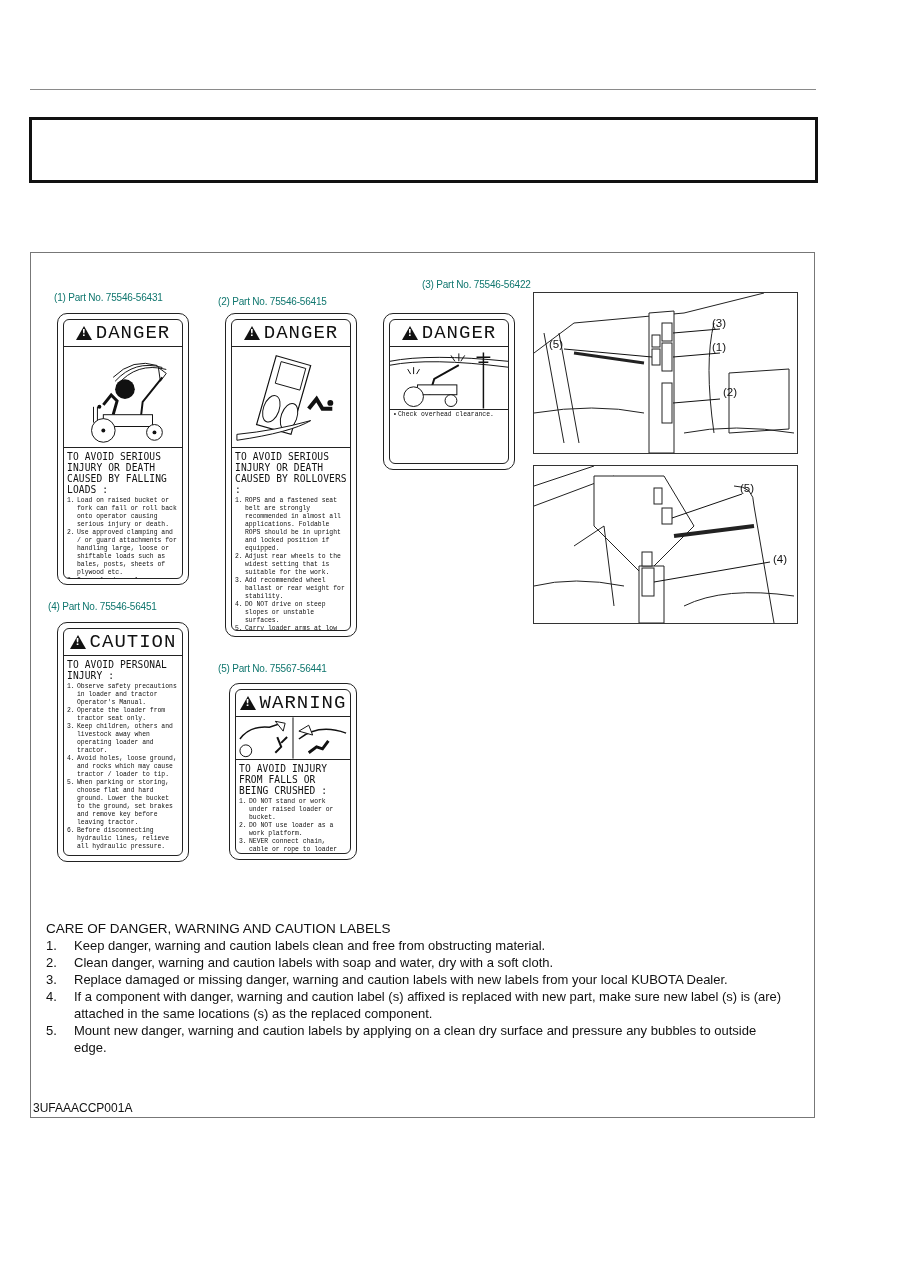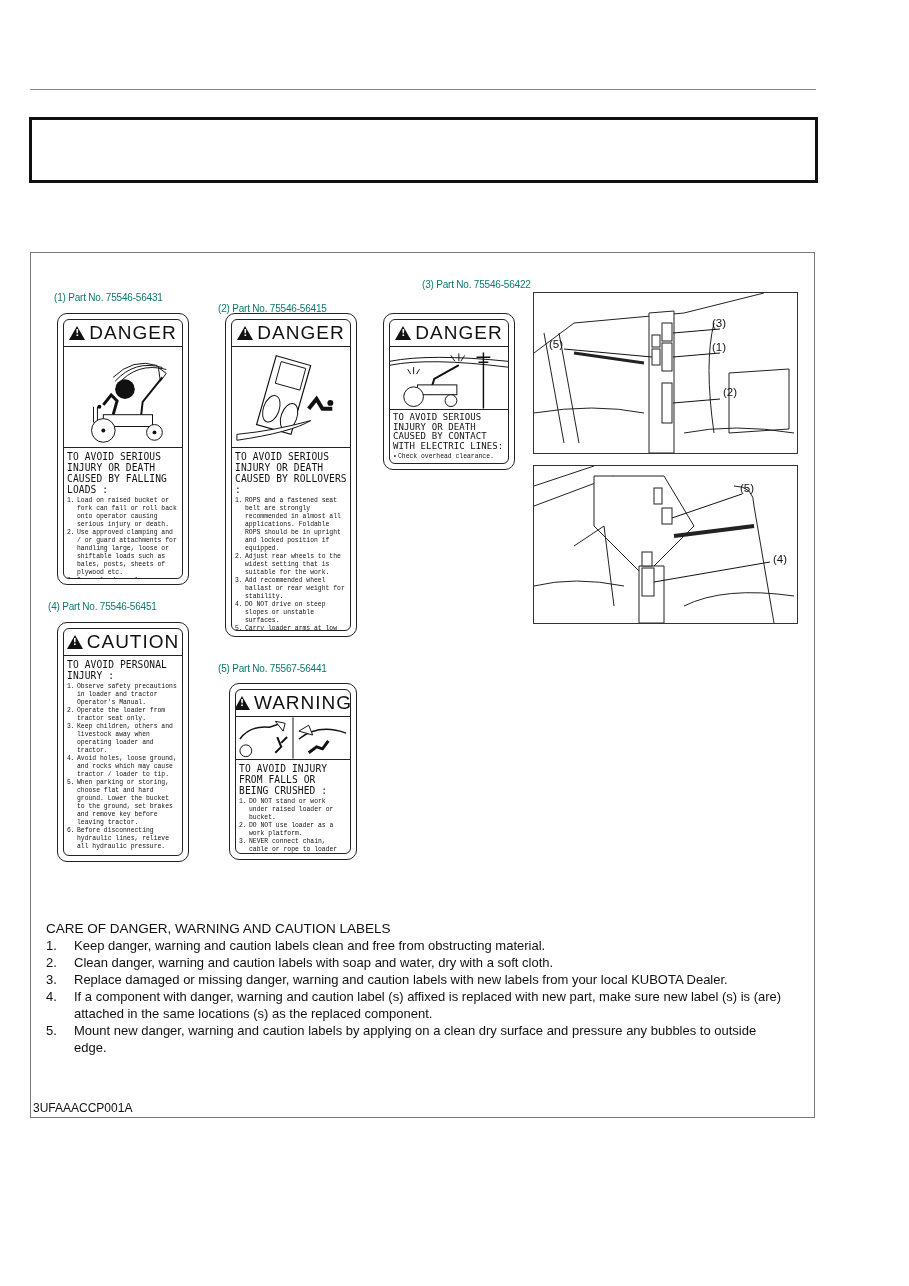--- a/index.html
+++ b/index.html
@@ -3,21 +3,21 @@
 <meta charset="utf-8">
 <style>
   html, body { margin: 0; padding: 0; background: #ffffff; }
   body { width: 909px; height: 1286px; position: relative; overflow: hidden; font-family: "Liberation Sans", sans-serif; color: #111; }
   .top-rule { position: absolute; left: 30px; top: 89px; width: 786px; height: 0; border-top: 1.5px solid #8a8a8a; }
   .header-box { position: absolute; left: 29px; top: 117px; width: 783px; height: 60px; border: 3px solid #111; }
   .figure-frame { position: absolute; left: 30px; top: 252px; width: 783px; height: 864px; border: 1px solid #777; }
   .part-caption { position: absolute; font-size: 10px; color: #0f766e; white-space: nowrap; letter-spacing: -0.2px; }
   .label { position: absolute; border: 1.2px solid #222; border-radius: 10px; background: #fff; }
   .label-inner { position: absolute; left: 5px; right: 5px; top: 5px; bottom: 5px; border: 1.2px solid #222; border-radius: 6px; overflow: hidden; }
-  .signal { height: 26px; border-bottom: 1.2px solid #222; display: flex; align-items: center; justify-content: center; gap: 4px; font-family: Liberation Sans, sans-serif; font-size: 19px; letter-spacing: 1px; font-weight: 300; color: #111; }
+  .signal { height: 26px; border-bottom: 1.2px solid #222; display: flex; align-items: center; justify-content: center; gap: 4px; font-family: Liberation Mono, monospace; font-size: 19px; letter-spacing: 1px; font-weight: 300; color: #111; }
   .signal .tri { width: 0; height: 0; border-left: 8px solid transparent; border-right: 8px solid transparent; border-bottom: 14px solid #111; position: relative; }
   .signal .tri::after { content: "!"; position: absolute; left: -2px; top: 2px; font-size: 9px; color: #fff; font-weight: bold; font-family: "DejaVu Sans", sans-serif; }
   .pict { border-bottom: 1.2px solid #222; position: relative; }
   .pict svg { display: block; width: 100%; height: 100%; }
   .l-head { font-family: "DejaVu Sans Mono", monospace; font-size: 9.6px; line-height: 11px; padding: 3px 3px 1px 3px; letter-spacing: 0.1px; }
   .l-list { list-style: none; margin: 0; padding: 1px 3px 2px 3px; font-family: "Liberation Mono", monospace; font-size: 6.4px; line-height: 8px; }
   .l-list li { display: flex; }
   .l-list li .n { flex: 0 0 10px; }
   .l-list li .t { flex: 1; }
   .photo { position: absolute; border: 1px solid #333; background: #fff; overflow: hidden; }
@@ -75,21 +75,21 @@
           <span class="t">Use approved clamping and / or guard attachments for handling large, loose or shiftable loads such as bales, posts, sheets of plywood etc.</span>
         </li>
       <li>
           <span class="n">3.</span>
           <span class="t">Carry loads as low as possible.</span>
         </li>
     </ul>
   </div>
 </div>
 
-<div class="part-caption" style="left:218px; top:303px;">(2) Part No. 75546-56415</div>
+<div class="part-caption" style="left:218px; top:296px;">(2) Part No. 75546-56415</div>
 <div class="label" style="left:225px; top:313px; width:130px; height:322px;">
   <div class="label-inner">
     <div class="signal">
         <span class="tri"></span>
         <span>DANGER</span>
       </div>
     <div class="pict" style="height:100px;">
       <svg viewBox="0 0 120 100">
         <path d="M45 8 l35 10 l-20 70 l-35 -10 z" fill="#fff" stroke="#111" stroke-width="1.2"></path>
         <path d="M50 14 l25 7 l-6 22 l-25 -7 z" fill="#fff" stroke="#111"></path>
@@ -139,21 +139,20 @@
         <path d="M0 18 q40 -8 120 2" stroke="#111" fill="none"></path>
         <path d="M95 5 v57 M88 10 h14 M90 15 h10" stroke="#111" stroke-width="1.5"></path>
         <path d="M62 8 l4 6 M70 6 v8 M76 8 l-4 6" stroke="#111"></path>
         <path d="M18 22 l3 5 M24 20 v7 M30 22 l-3 5" stroke="#111"></path>
         <path d="M70 18 L45 32 L40 48" stroke="#111" stroke-width="2" fill="none"></path>
         <rect x="28" y="38" width="40" height="10" fill="#fff" stroke="#111"></rect>
         <circle cx="24" cy="50" r="10" fill="#fff" stroke="#111"></circle>
         <circle cx="62" cy="54" r="6" fill="#fff" stroke="#111"></circle>
       </svg>
     </div>
-    <div class="l-head" style="font-size:9px; line-height:9.5px;">TO AVOID SERIOUS INJURY OR DEATH CAUSED BY CONTACT WITH ELECTRIC LINES:</div>
     <ul class="l-list">
       <li>
           <span class="n" style="flex-basis:5px;">•</span>
           <span class="t">Check overhead clearance.</span>
         </li>
     </ul>
   </div>
 </div>
 
 <div class="part-caption" style="left:48px; top:601px;">(4) Part No. 75546-56451</div>

